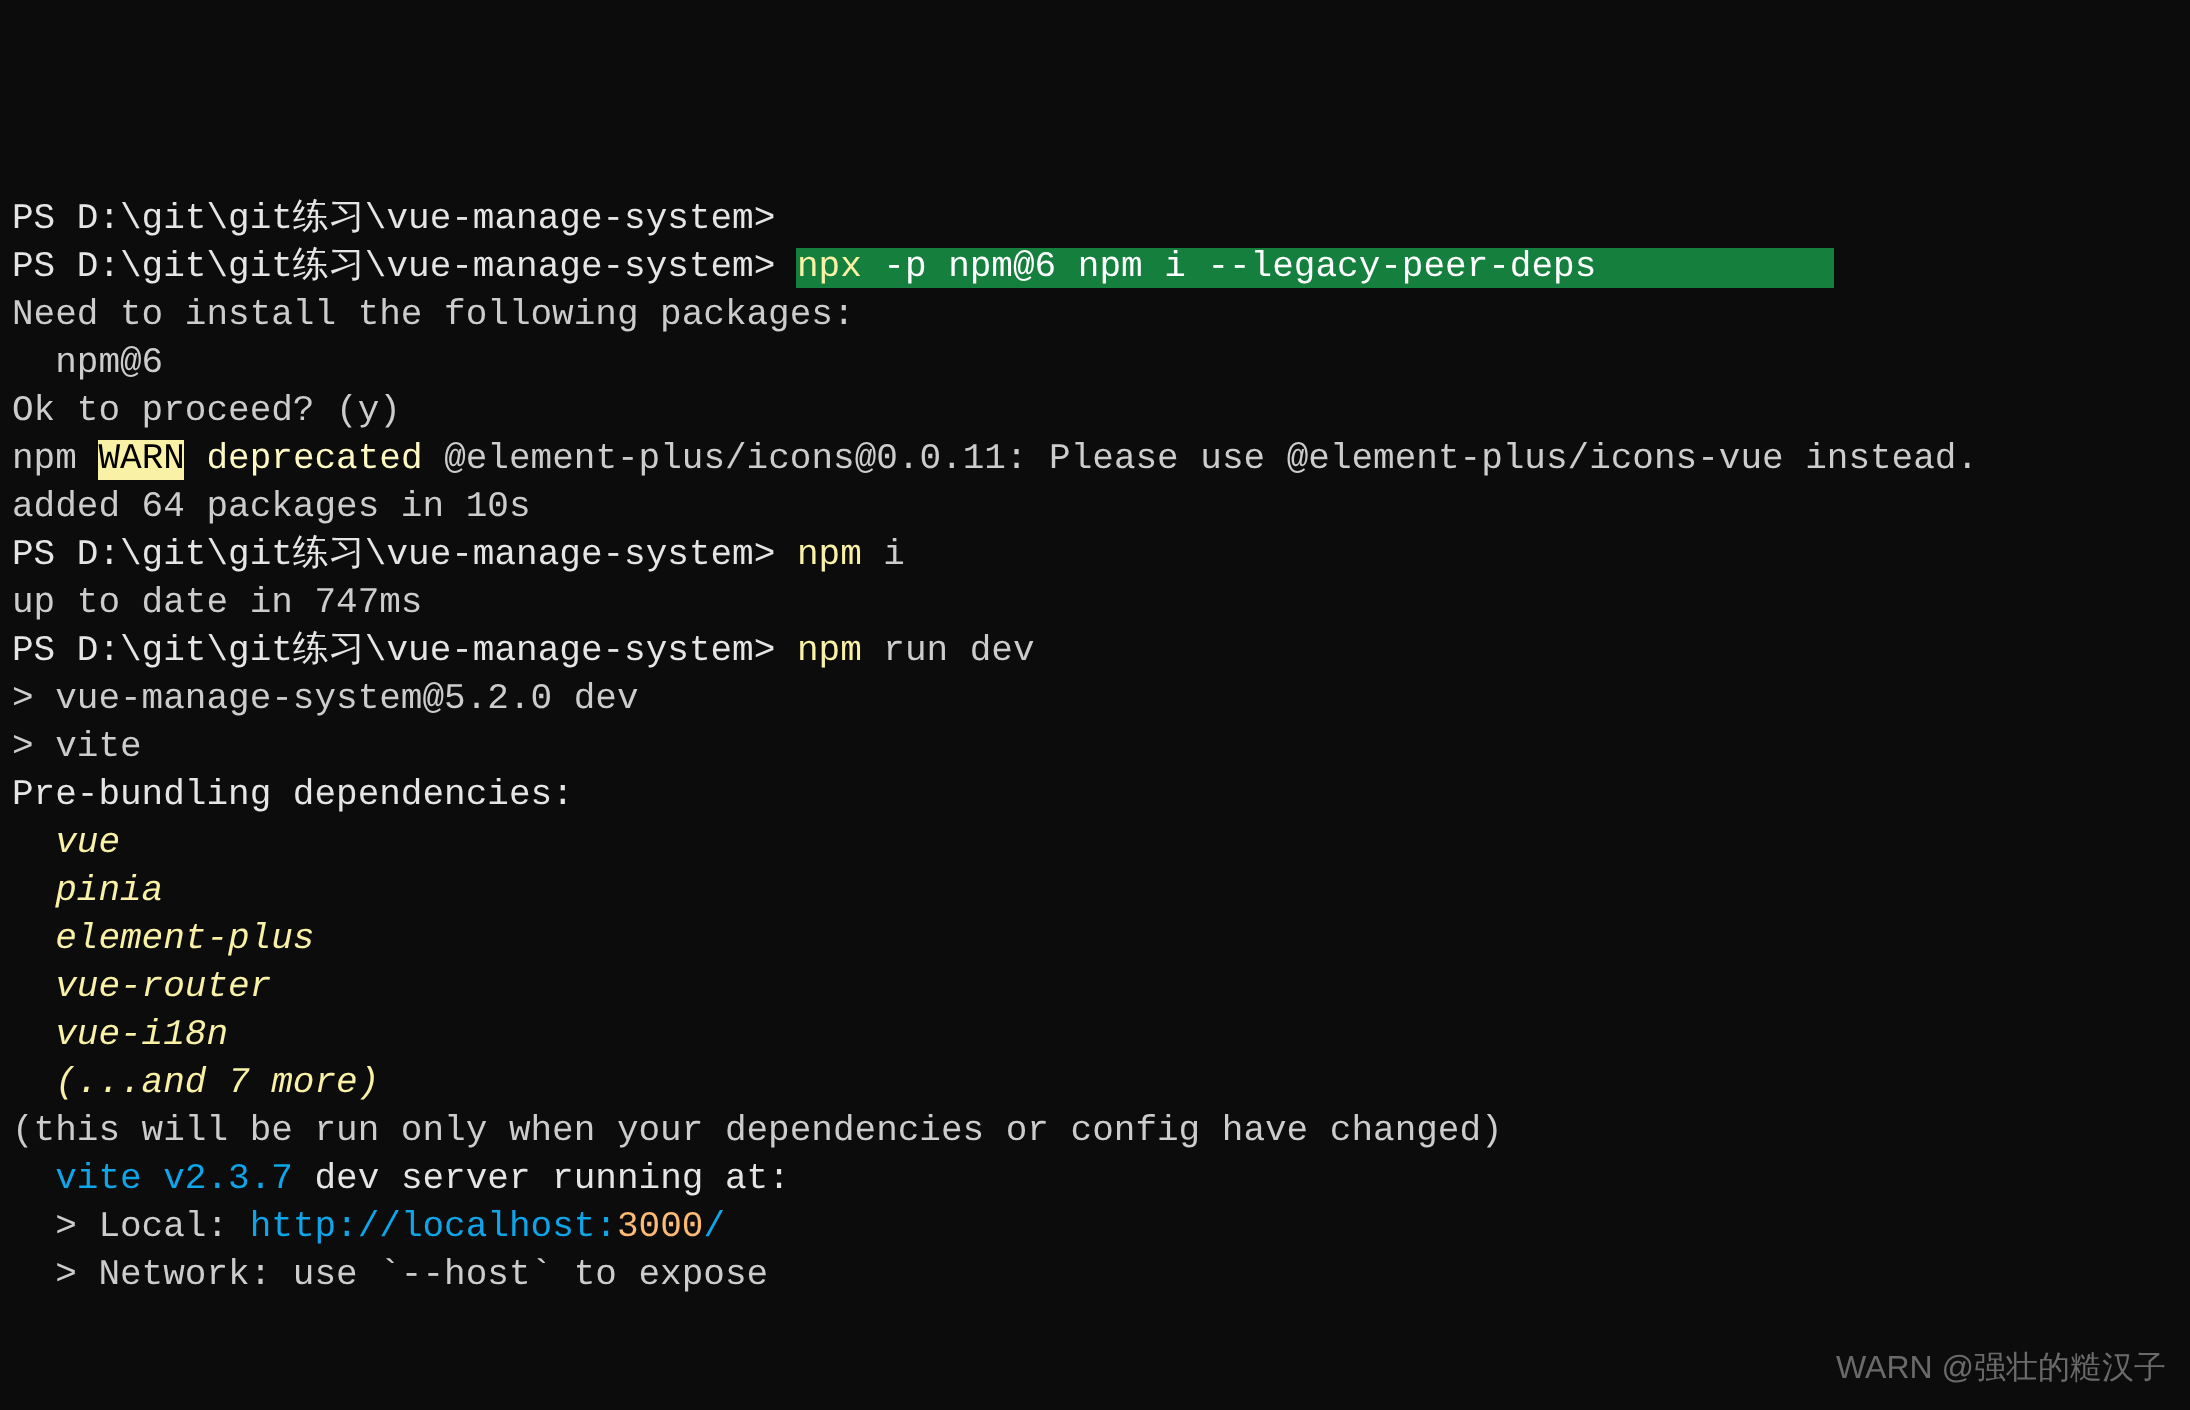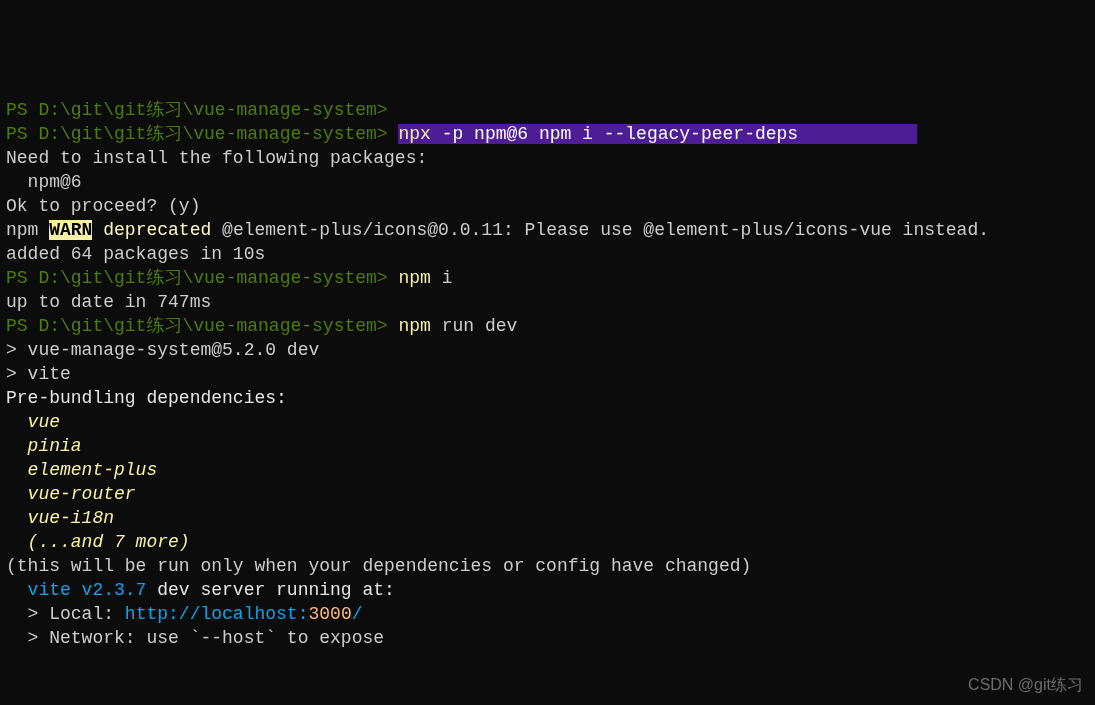--- a/index.html
+++ b/index.html
@@ -17,36 +17,35 @@
       white-space: pre;
       width: 1095px;
       height: 705px;
       overflow: hidden;
       position: relative;
     }
     .line {
       display: block;
     }
     .prompt {
-      color: #4d7c0f;
+      color: #e5e5e5;
     }
     .cmd-yellow {
       color: #f9f1a5;
     }
     .highlighted-bg {
-      background-color: #4c1d95;
+      background-color: #15803d;
       color: #ffffff;
     }
     .highlighted-bg .cmd-yellow {
       color: #f9f1a5;
     }
     .warn-bg {
       background-color: #f9f1a5;
       color: #000000;
-      font-weight: bold;
     }
     .purple {
       color: #fef9c3;
     }
     .green {
       color: #e5e5e5;
     }
     .yellow-dep {
       color: #f9f1a5;
       font-style: italic;
@@ -66,16 +65,16 @@
       font-family: Arial, sans-serif;
     }
   </style>
 </head>
 <body>
 
 
 
 <div><span class="line"><span class="prompt">PS D:\git\git练习\vue-manage-system&gt;</span></span><span class="line"><span class="prompt">PS D:\git\git练习\vue-manage-system&gt; </span><span class="highlighted-bg"><span class="cmd-yellow">npx</span><span> -p npm@6 npm i --legacy-peer-deps           </span></span></span><span class="line">Need to install the following packages:</span><span class="line">  npm@6</span><span class="line">Ok to proceed? (y)</span><span class="line"><span>npm </span><span class="warn-bg">WARN</span><span> </span><span class="purple">deprecated</span><span> @element-plus/icons@0.0.11: Please use @element-plus/icons-vue instead.</span></span><span class="line"></span><span class="line">added 64 packages in 10s</span><span class="line"><span class="prompt">PS D:\git\git练习\vue-manage-system&gt; </span><span class="cmd-yellow">npm</span><span> i</span></span><span class="line"></span><span class="line">up to date in 747ms</span><span class="line"><span class="prompt">PS D:\git\git练习\vue-manage-system&gt; </span><span class="cmd-yellow">npm</span><span> run dev</span></span><span class="line"></span><span class="line">&gt; vue-manage-system@5.2.0 dev</span><span class="line">&gt; vite</span><span class="line"></span><span class="line green">Pre-bundling dependencies:</span><span class="line yellow-dep">  vue</span><span class="line yellow-dep">  pinia</span><span class="line yellow-dep">  element-plus</span><span class="line yellow-dep">  vue-router</span><span class="line yellow-dep">  vue-i18n</span><span class="line yellow-dep">  (...and 7 more)</span><span class="line">(this will be run only when your dependencies or config have changed)</span><span class="line"></span><span class="line"><span class="cyan">  vite v2.3.7</span><span class="green"> dev server running at:</span></span><span class="line"></span><span class="line"><span>  &gt; Local:</span><span> </span><span class="cyan">http://localhost:</span><span class="cyan-bright">3000</span><span class="cyan">/</span></span><span class="line">  &gt; Network: use `--host` to expose</span></div>
 
-<div class="watermark">CSDN @git练习</div>
+<div class="watermark">WARN @强壮的糙汉子</div>
 
 
 
 
 </body></html>

